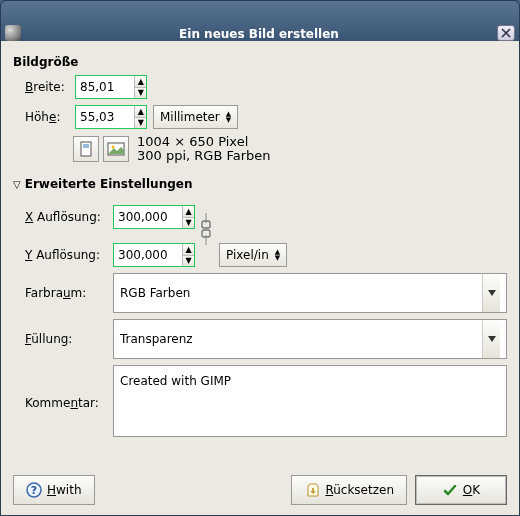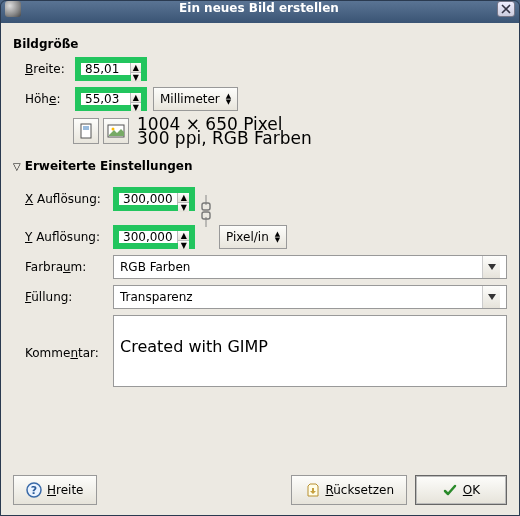--- a/index.html
+++ b/index.html
@@ -15,24 +15,24 @@
   .window {
     width: 520px;
     height: 516px;
     background: #4a6484;
     border: 1px solid #2a3a50;
     border-radius: 6px 6px 0 0;
     display: flex;
     flex-direction: column;
   }
   .titlebar {
-    height: 22px;
+    height: 40px;
     background: linear-gradient(to bottom, #5a7494, #3a5474);
     display: flex;
-    align-items: flex-start;
+    align-items: flex-end;
     color: #fff;
     border-radius: 6px 6px 0 0;
     position: relative;
   }
   .titlebar .appicon {
     width: 16px; height: 16px;
     margin-left: 4px;
     background: radial-gradient(circle at 30% 30%, #ddd 0%, #888 60%, #444 100%);
     border-radius: 3px;
   }
@@ -77,21 +77,21 @@
     border-left: 1px solid #bbb;
     display: flex; align-items: center; justify-content: center;
     background: linear-gradient(to bottom, #fdfdfb, #e6e3da);
     cursor: pointer;
   }
   .section-title { font-weight: bold; margin: 4px 0 6px 0; }
   .indent { margin-left: 12px; }
   .spin {
     display: flex;
     height: 24px;
-    border: 6px solid #22c55e;
+    border: 1px solid #22c55e;
     background: #fff;
     width: 72px;
   }
   .spin input {
     border: none;
     width: 100%;
     padding: 0 4px;
     font-size: 12px;
     font-family: inherit;
     outline: none;
@@ -123,57 +123,57 @@
     font-size: 7px; line-height: 6px;
   }
   .iconbtn {
     width: 26px; height: 26px;
     border: 1px solid #999;
     background: linear-gradient(to bottom, #fdfdfb, #e8e5dc);
     display: flex; align-items: center; justify-content: center;
     margin-right: 4px;
     cursor: pointer;
   }
-  .info-text { font-size: 17px; line-height: 14px; }
+  .info-text { font-size: 13px; line-height: 14px; }
   .expander {
     display: flex; align-items: center;
     font-weight: bold;
     margin: 8px 0 6px 0;
     cursor: pointer;
   }
   .expander .tri { margin-right: 4px; font-size: 10px; }
   .linkicon {
     width: 18px;
     display: flex; flex-direction: column; align-items: center;
     font-size: 12px; color: #666;
     margin: 0 2px;
   }
   .select {
     flex: 1;
-    height: 24px;
+    height: 40px;
     border: 1px solid #999;
     background: #fff;
     display: flex; align-items: center;
     padding: 0 6px;
   }
   .select .arrow {
     width: 18px;
     display: flex; align-items: center; justify-content: center;
     border-left: 1px solid #ccc;
     margin-left: auto;
     align-self: stretch;
     background: linear-gradient(to bottom, #fdfdfb, #e6e3da);
   }
   .textarea {
     flex: 1;
     border: 1px solid #999;
     background: #fff;
     height: 72px;
-    padding: 21px 6px;
-    font-size: 16px;
+    padding: 8px 6px;
+    font-size: 12px;
     font-family: inherit;
     resize: none;
     outline: none;
   }
   .footer {
     margin-top: auto;
     display: flex;
     gap: 8px;
     padding-top: 10px;
   }
@@ -340,21 +340,21 @@
       </div>
 
     </div>
 
     <div class="footer">
       <div class="btn">
         <svg width="16" height="16">
             <circle cx="8" cy="8" r="7" fill="#eaf3ff" stroke="#3a6aa8" stroke-width="1.5"></circle>
             <text x="8" y="12" text-anchor="middle" font-size="11" font-weight="bold" fill="#2a5a98">?</text>
           </svg>
-        <span><span class="underline">H</span><span>reite</span></span>
+        <span><span class="underline">H</span><span>with</span></span>
       </div>
       <div class="spacer"></div>
       <div class="btn">
         <svg width="16" height="16">
             <path d="M6 2 h6 l2 2 v10 h-10 v-10 Z" fill="#fffde8" stroke="#b89030"></path>
             <path d="M9 12 l-3 -3 h2 v-3 h2 v3 h2 Z" fill="#c6a040"></path>
           </svg>
         <span><span class="underline">R</span><span>ücksetzen</span></span>
       </div>
       <div class="btn default">

